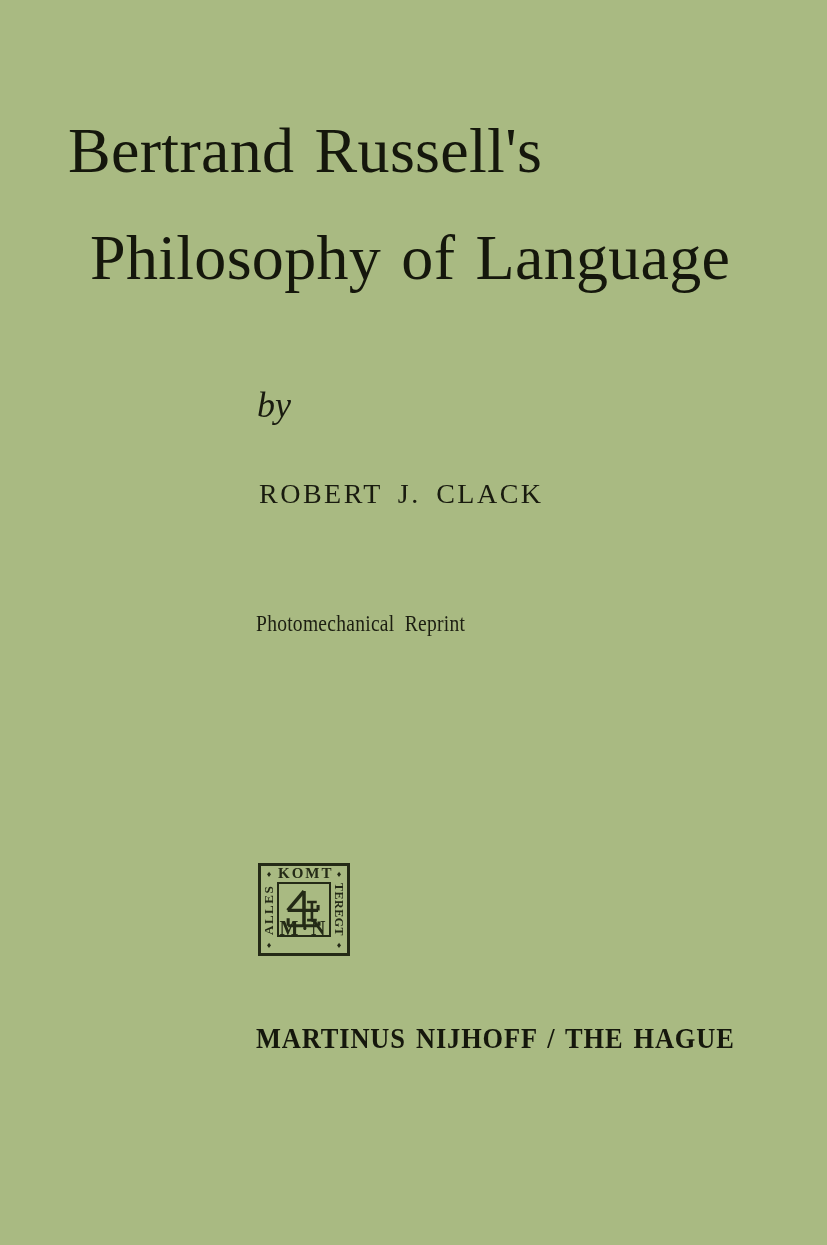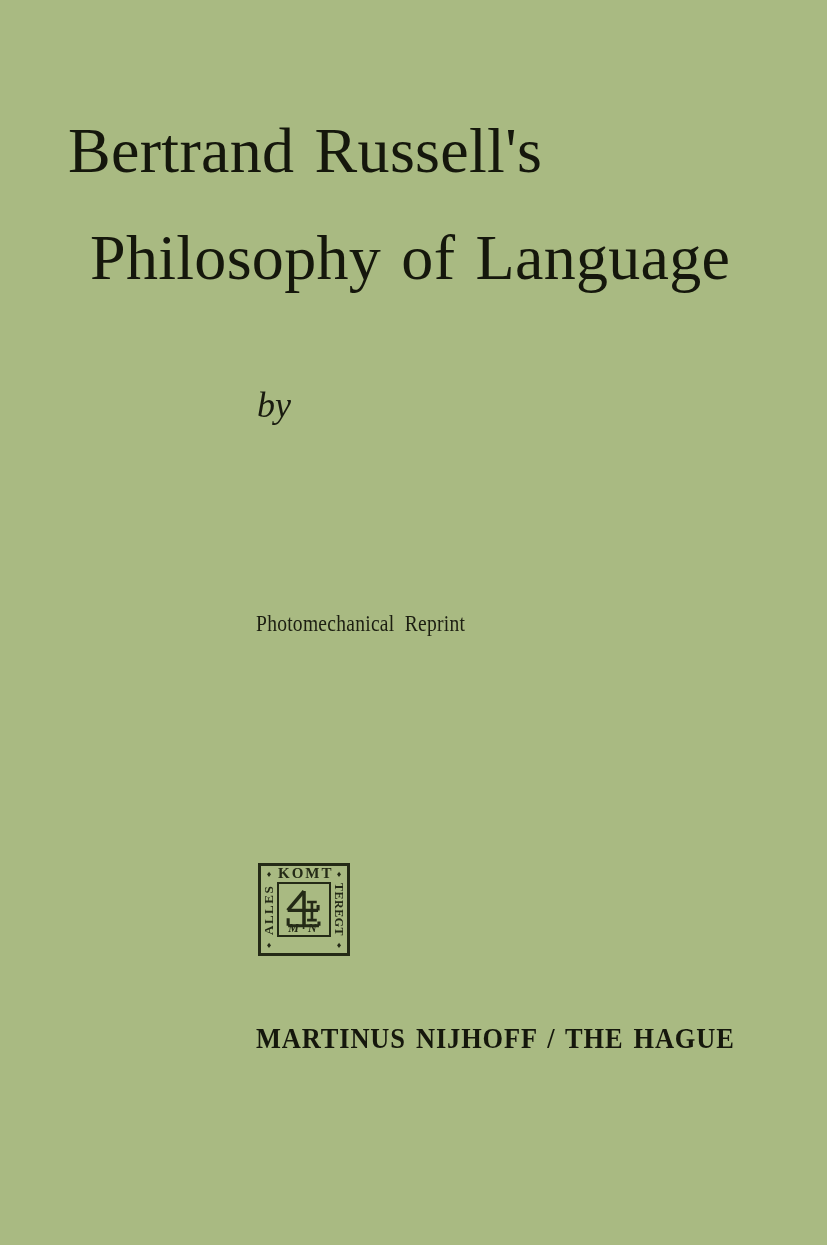--- a/index.html
+++ b/index.html
@@ -74,21 +74,21 @@
     font-weight: bold;
   }
   .device-inner {
     position: absolute;
     left: 16px; top: 16px; right: 16px; bottom: 16px;
     border: 2.5px solid #242a16;
     box-sizing: border-box;
   }
   .band { position: absolute; text-align: center; }
   .band-top    { left: 17px; right: 17px; top: 0;    height: 16px; font-size: 15px; letter-spacing: 2px; line-height: 15px; }
-  .band-bottom { left: 17px; right: 17px; bottom: 0; height: 32px; font-size: 12px; letter-spacing: 3px; line-height: 15px; font-style: italic; }
+  .band-bottom { left: 17px; right: 17px; bottom: 0; height: 32px; font-size: 20px; letter-spacing: 3px; line-height: 15px; }
   .band-right  {
     top: 17px; bottom: 17px; right: 0; width: 16px;
     writing-mode: vertical-rl;
     font-size: 12px; letter-spacing: 0.5px; line-height: 16px;
   }
   .band-left   {
     top: 17px; bottom: 17px; left: 0; width: 16px;
     writing-mode: vertical-rl;
     transform: rotate(180deg);
     font-size: 13px; letter-spacing: 1.5px; line-height: 16px;
@@ -102,20 +102,21 @@
 </style>
 </head>
 <body>
 
 <div class="page">
 
   <div class="abs title-line2">Philosophy of Language</div>
   <div class="abs title-line1">Bertrand Russell's</div>
 
   <div class="abs by-label">by</div>
+  <div class="abs author">ROBERT J. CLACK</div>
 
   <div class="abs edition-note">Photomechanical Reprint</div>
 
   <div class="device">
     <span class="corner corner-tl">♦</span>
     <span class="corner corner-tr">♦</span>
     <span class="corner corner-bl">♦</span>
     <span class="corner corner-br">♦</span>
 
     <span class="band band-top">KOMT</span>

